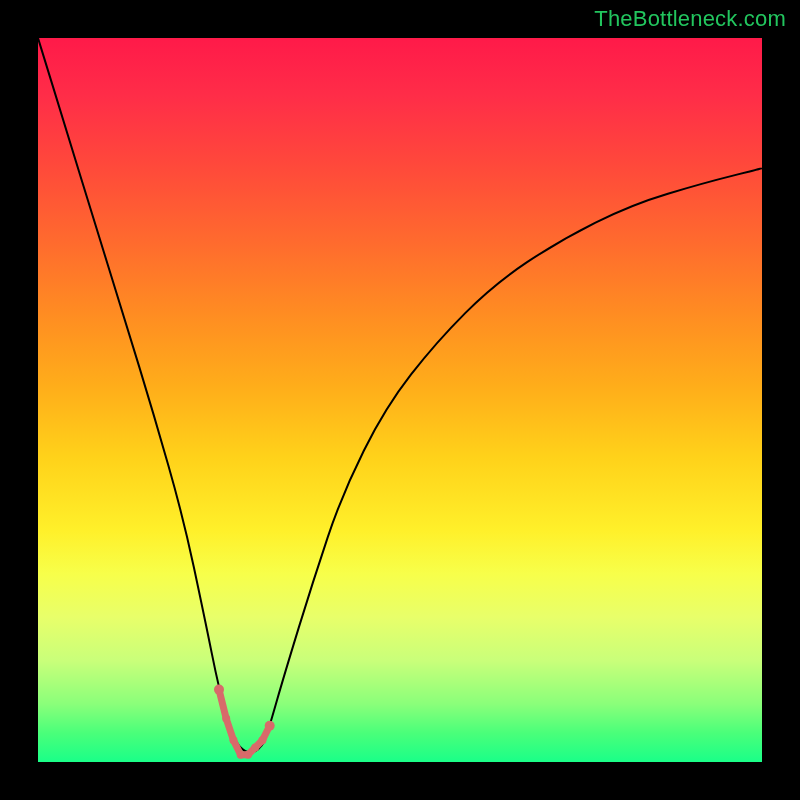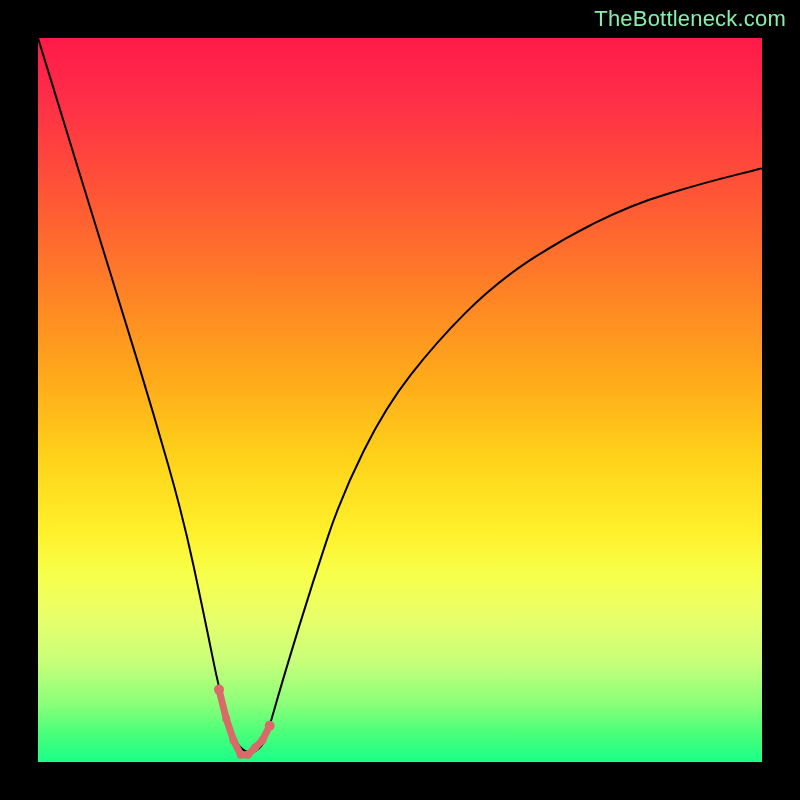--- a/index.html
+++ b/index.html
@@ -39,21 +39,21 @@
       #c9ff7a 86%,
       #8aff7a 92%,
       #4aff7a 96%,
       #1aff88 100%
     );
   }
   .watermark {
     position: absolute;
     top: 6px;
     right: 14px;
-    color: #86efac;
+    color: #22c55e;
     font-size: 22px;
     font-weight: 500;
     letter-spacing: 0.2px;
     user-select: none;
   }
   svg.curve {
     position: absolute;
     left: 0;
     top: 0;
     width: 724px;

